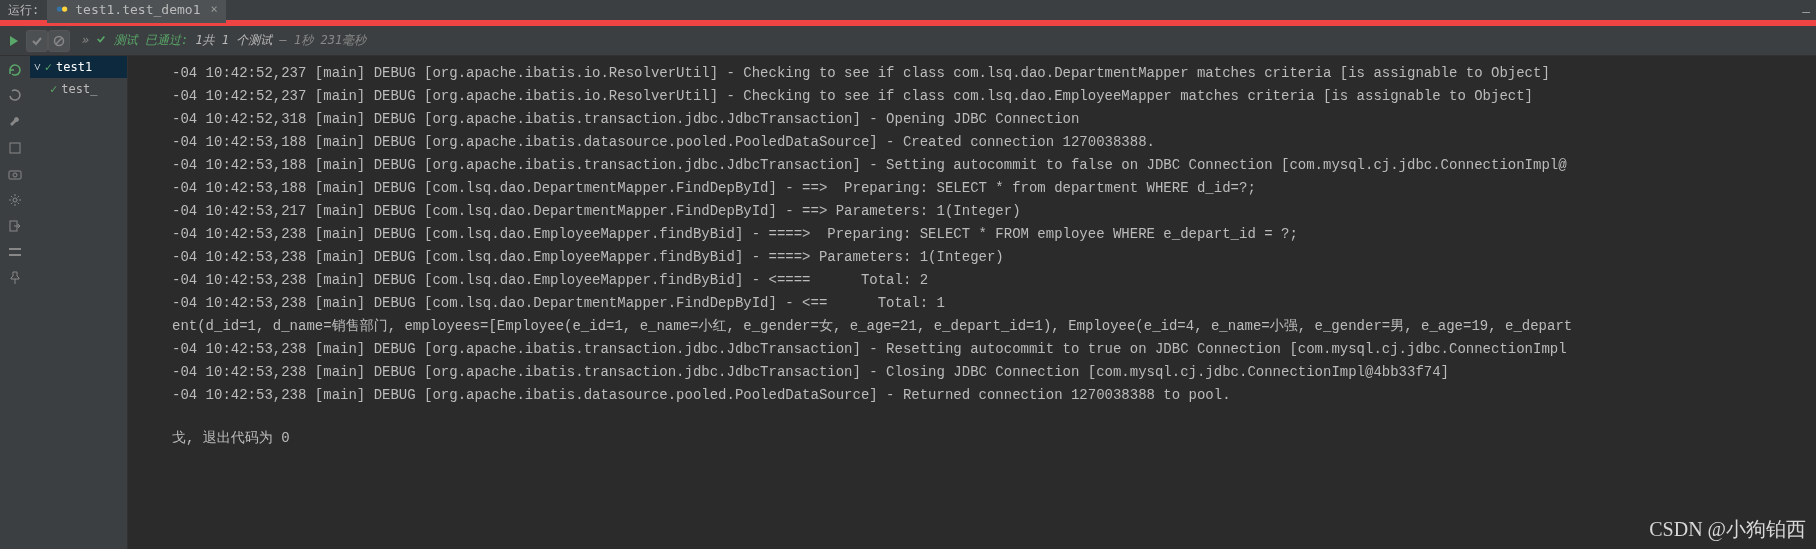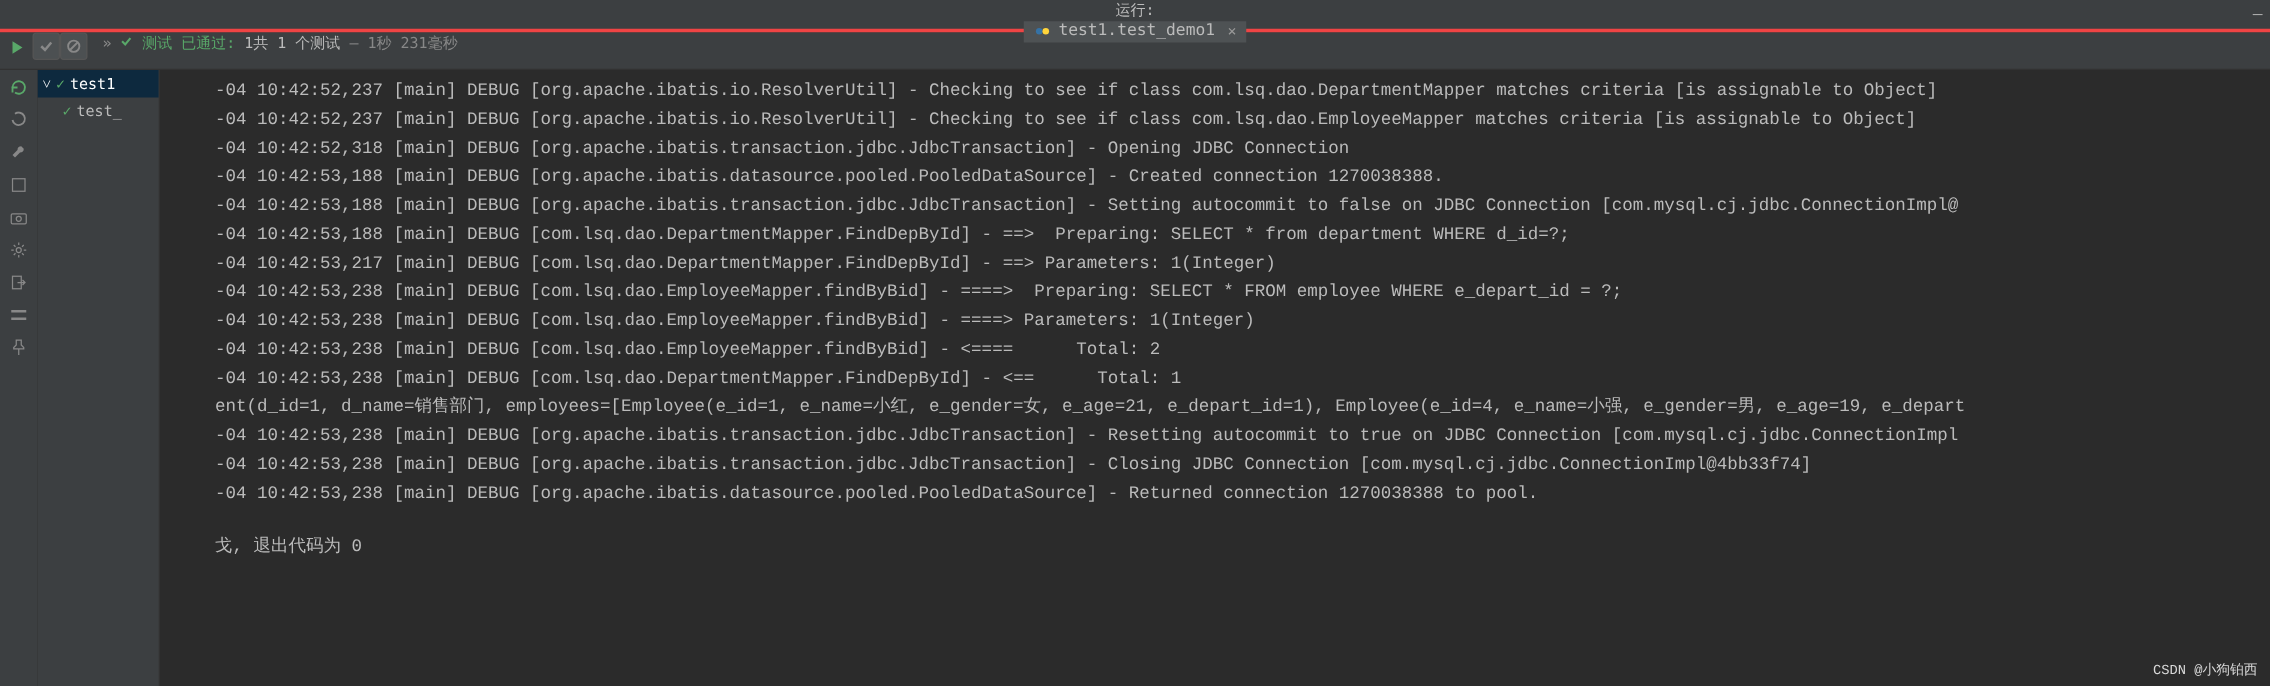--- a/index.html
+++ b/index.html
@@ -11,22 +11,21 @@
   width: 1816px;
   height: 549px;
   overflow: hidden;
   position: relative;
 }
 .top-bar {
   display: flex;
   align-items: center;
   height: 26px;
   background: #3c3f41;
-  border-bottom: 3px solid #ef4444;
-  flex-direction: column;
+  border-bottom: 6px solid #ef4444;
 }
 .run-label {
   padding: 0 8px;
   color: #bbbbbb;
   font-size: 12px;
 }
 .tab {
   display: flex;
   align-items: center;
   height: 25px;
@@ -39,26 +38,27 @@
   width: 14px;
   height: 14px;
 }
 .tab-close {
   color: #999;
   font-size: 12px;
   margin-left: 4px;
 }
 .toolbar-row {
   display: flex;
-  align-items: flex-start;
+  align-items: center;
   height: 30px;
   background: #3c3f41;
   border-bottom: 1px solid #323232;
   padding-left: 2px;
   gap: 0;
+  font-style: italic;
 }
 .run-btn {
   width: 24px;
   height: 24px;
   display: flex;
   align-items: center;
   justify-content: center;
 }
 .toolbar-btn {
   width: 22px;
@@ -127,22 +127,22 @@
   overflow: hidden;
   margin-left: 36px;
 }
 .console .line { display: block; }
 .exit-line { margin-top: 20px; }
 .watermark {
   position: absolute;
   right: 10px;
   bottom: 6px;
   color: #d8d8d8;
-  font-size: 11px;
-  font-family: Liberation Mono, monospace;
+  font-size: 20px;
+  font-family: Liberation Serif, serif;
 }
 .hide-icon {
   position: absolute;
   right: 6px;
   top: 4px;
   color: #aaa;
 }
 </style>
 </head>
 <body>

